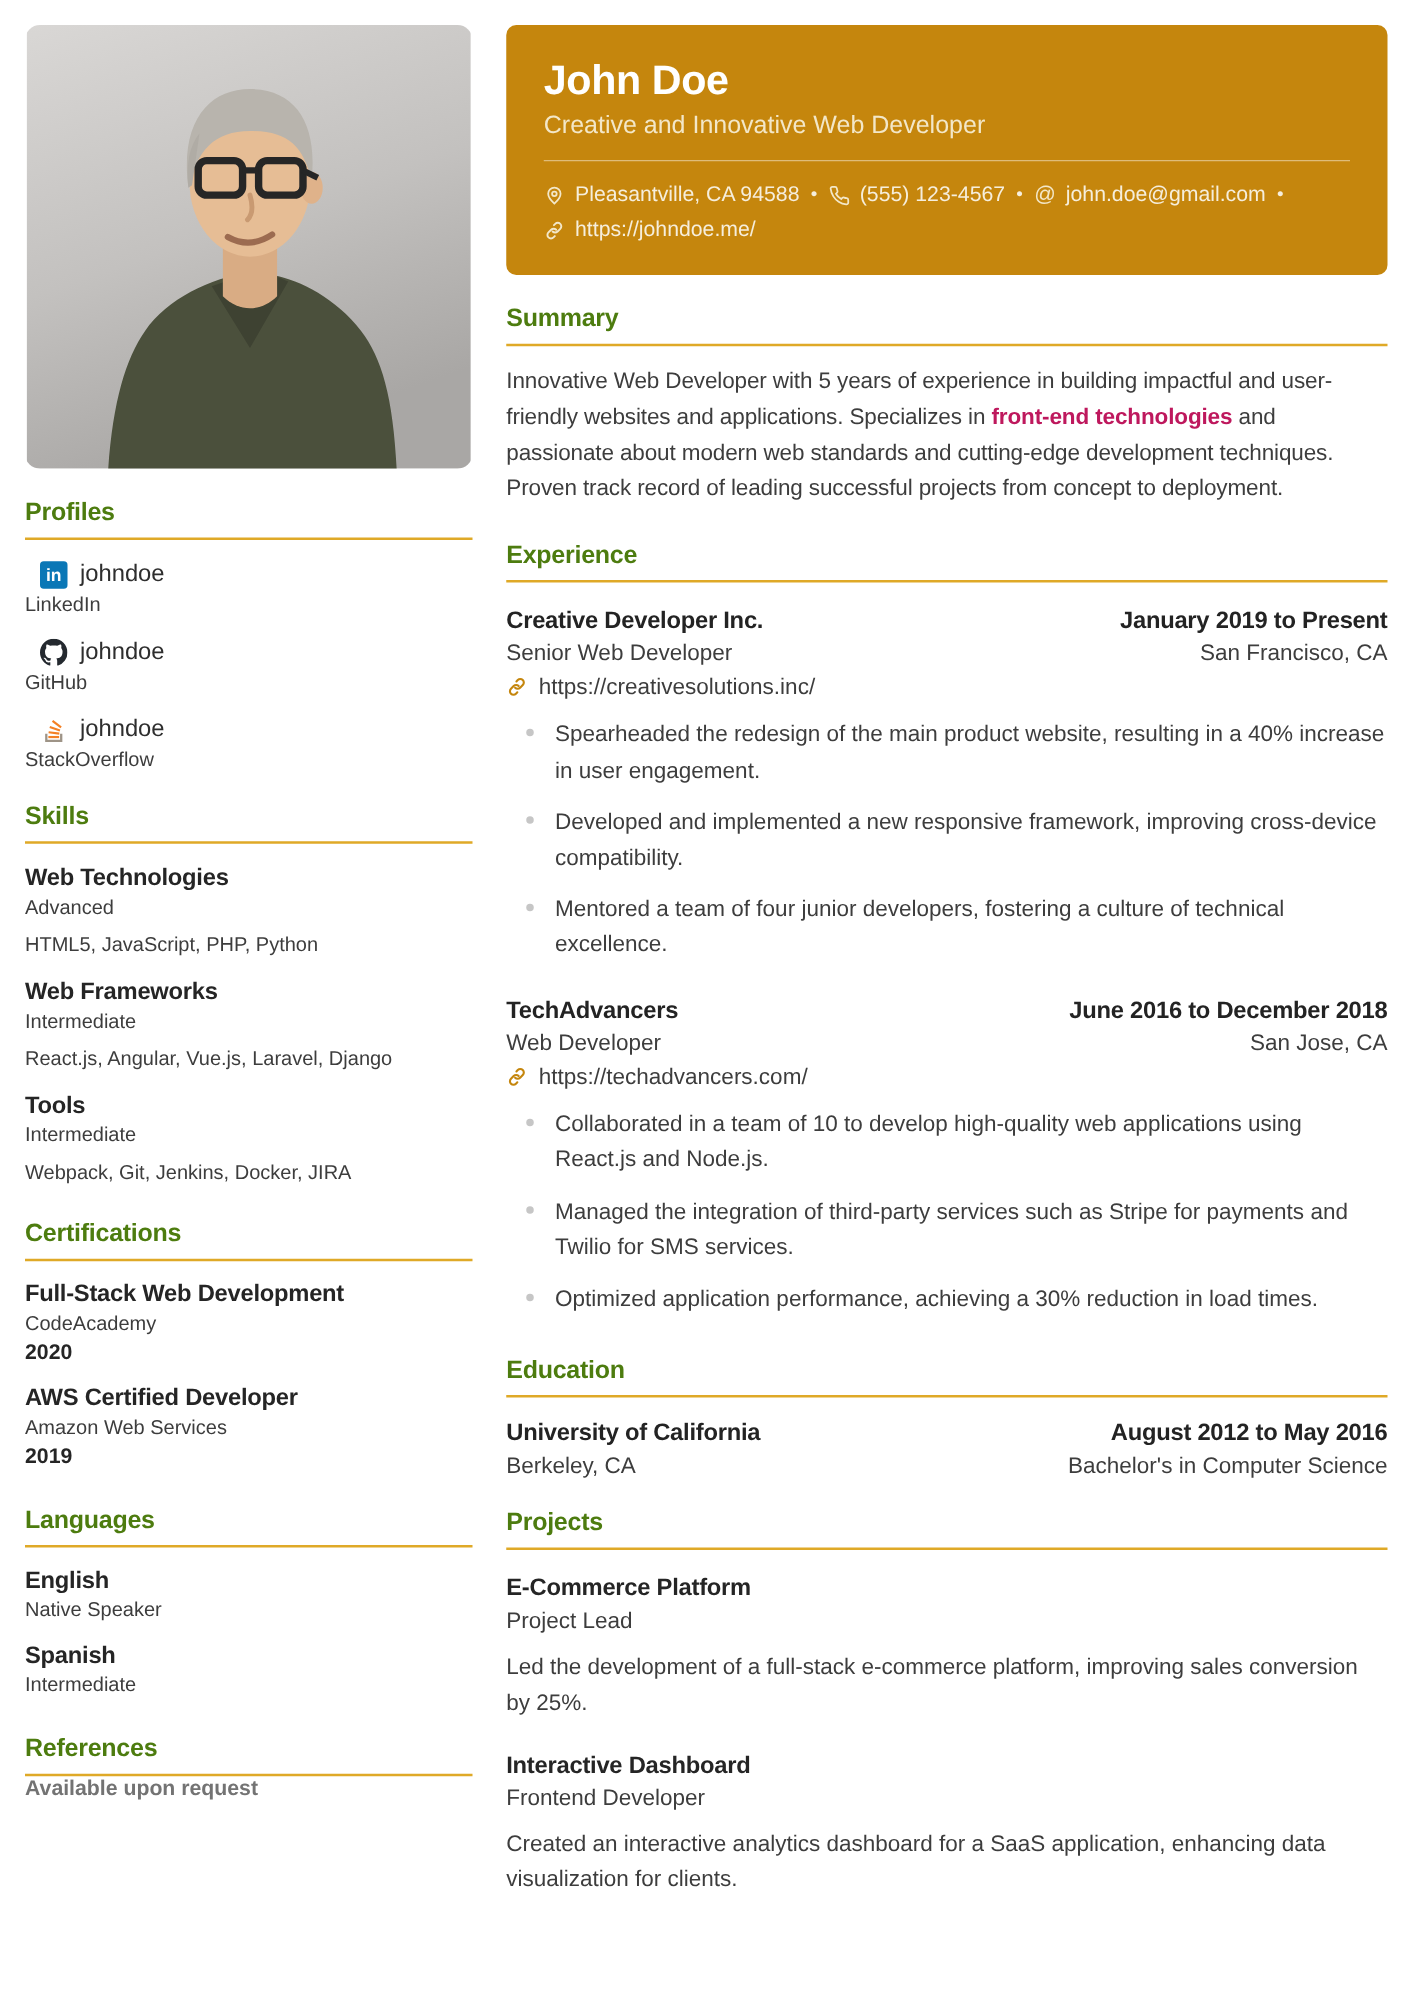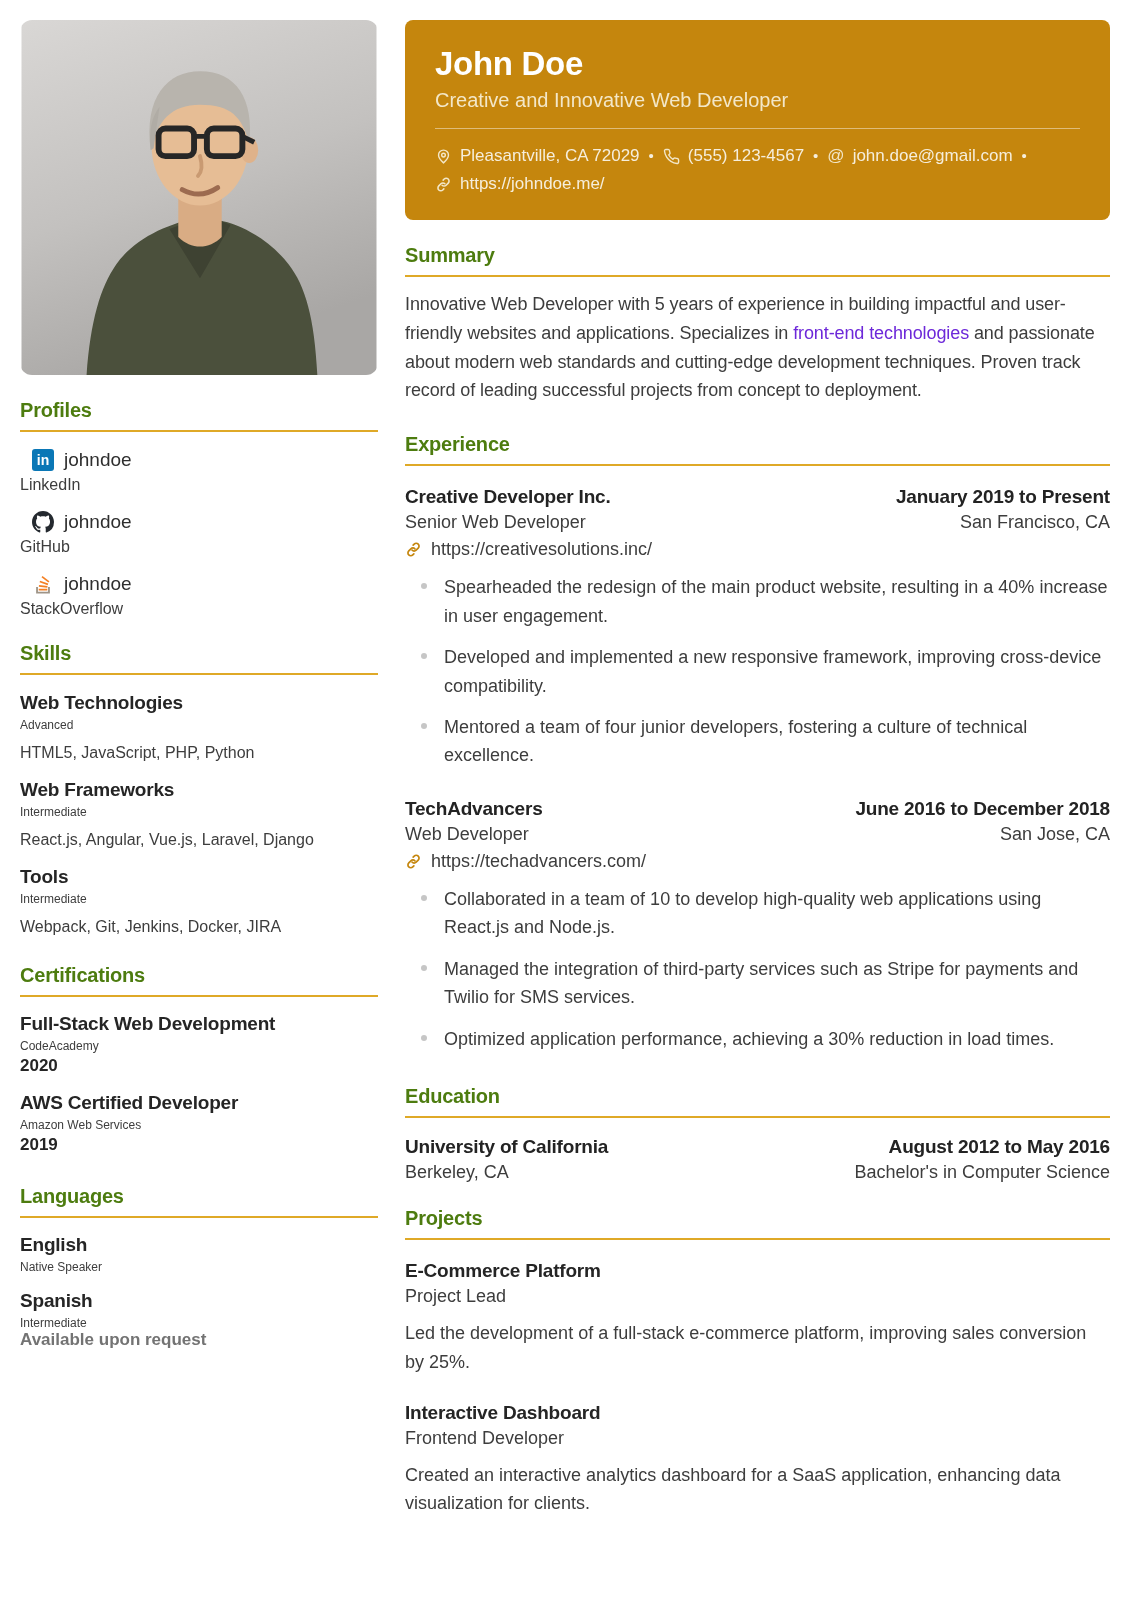--- a/index.html
+++ b/index.html
@@ -18,21 +18,21 @@
 
   .profile-item { margin-top:17px; }
   .profile-row { display:flex; align-items:center; gap:10px; font-size:19px; color:#2e2e2e;padding-left:12px; }
   .net-label { font-size:16px; color:#3d3d3d; margin-top:5px; }
   .sq-icon { width:22px; height:22px; flex:none; }
   .li-badge { width:22px; height:22px; background:#0A77B6; border-radius:3px; color:#fff;
               font-weight:700; font-size:14px; display:flex; align-items:center; justify-content:center; }
 
   .skill { margin-top:17px; }
   .skill-name, .cert-name, .lang-name, .proj-name { font-size:19px; font-weight:700; color:#252525; letter-spacing:-0.2px; }
-  .skill-level, .cert-issuer, .lang-level { font-size:12px; margin-top:4px; }
+  .skill-level, .cert-issuer, .lang-level { font-size:16px; margin-top:4px; }
   .skill-keywords { font-size:16px; margin-top:12px; color:#3d3d3d; }
   .cert { margin-top:16px; }
   .cert-year { font-size:17px; font-weight:700; color:#252525; margin-top:3px; }
   .lang { margin-top:16px; }
   .refs-text { font-size:17px; font-weight:700; color:#737373; }
 
   
   .main { flex:1; min-width:0; }
   .hero { background:#C5860D; border-radius:8px; padding:25px 30px 22px 30px; color:#fff; }
   .hero-name { font-size:33px; font-weight:700; letter-spacing:-0.3px; }
@@ -40,21 +40,21 @@
   .hero-divider { border:none; border-top:1px solid rgba(255,255,255,0.45); margin:16px 0 13px 0; }
   .contact-row { display:flex; align-items:center; flex-wrap:wrap; gap:9px;
                  font-size:17px; color:#F6EEDC; line-height:1.65; }
   .contact-item { display:flex; align-items:center; gap:8px; }
   .contact-sep { color:#F6EEDC; font-size:15px; }
   .c-icon { width:17px; height:17px; stroke:#F3E7C8; }
   .at-glyph { font-size:17px; color:#F3E7C8; font-weight:400; }
 
   .main .sec-title { margin-top:24px; }
   .summary-p { font-size:18px; line-height:1.6; margin-top:13px; letter-spacing:-0.1px; }
-  .inline-bold { font-weight:400; color:#6d28d9; }
+  .inline-bold { font-weight:700; color:#be185d; }
 
   .job { margin-top:20px; }
   .row-split { display:flex; justify-content:space-between; align-items:baseline; }
   .job-company, .job-dates, .edu-school, .edu-dates { font-size:19px; font-weight:700; color:#232323; letter-spacing:-0.2px; }
   .job-position, .job-location, .edu-area, .edu-degree, .proj-role { font-size:18px; color:#3d3d3d; margin-top:4px; }
   .url-row { display:flex; align-items:center; gap:9px; margin-top:6px; font-size:18px; color:#3d3d3d; }
   .link-icon { width:17px; height:17px; stroke:#C5860D; flex:none; }
 
   .highlights { list-style:none; margin-top:6px; }
   .highlights li { display:flex; gap:17px; margin-top:13px; font-size:18px; line-height:1.58; }
@@ -177,37 +177,38 @@
 
     <div class="lang">
       <div class="lang-name">English</div>
       <div class="lang-level">Native Speaker</div>
     </div>
     <div class="lang">
       <div class="lang-name">Spanish</div>
       <div class="lang-level">Intermediate</div>
     </div>
 
+    <h2 class="sec-title" style="margin-top:30px">References</h2>
     <div class="refs-text">Available upon request</div>
 
   </aside>
 
   <main class="main">
 
     <header class="hero">
       <div class="hero-name">John Doe</div>
       <div class="hero-title">Creative and Innovative Web Developer</div>
       <hr class="hero-divider">
       <div class="contact-row">
         <span class="contact-item">
           <svg class="c-icon" viewBox="0 0 24 24" fill="none" stroke-width="2">
             <path d="M12 21s-7-6.1-7-11a7 7 0 0 1 14 0c0 4.9-7 11-7 11z"></path>
               <circle cx="12" cy="10" r="2.6"></circle>
           </svg>
-          <span>Pleasantville, CA 72029</span>
+          <span>Pleasantville, CA 94588</span>
         </span>
         <span class="contact-sep">•</span>
         <span class="contact-item">
           <svg class="c-icon" viewBox="0 0 24 24" fill="none" stroke-width="2">
             <path d="M22 16.92v3a2 2 0 0 1-2.18 2 19.79 19.79 0 0 1-8.63-3.07 19.5 19.5 0 0 1-6-6A19.79 19.79 0 0 1 2.12 4.18 2 2 0 0 1 4.11 2h3a2 2 0 0 1 2 1.72c.13.96.36 1.9.7 2.81a2 2 0 0 1-.45 2.11L8.09 9.91a16 16 0 0 0 6 6l1.27-1.27a2 2 0 0 1 2.11-.45c.91.34 1.85.57 2.81.7A2 2 0 0 1 22 16.92z"></path>
           </svg>
           <span>(555) 123-4567</span>
         </span>
         <span class="contact-sep">•</span>
         <span class="contact-item">

